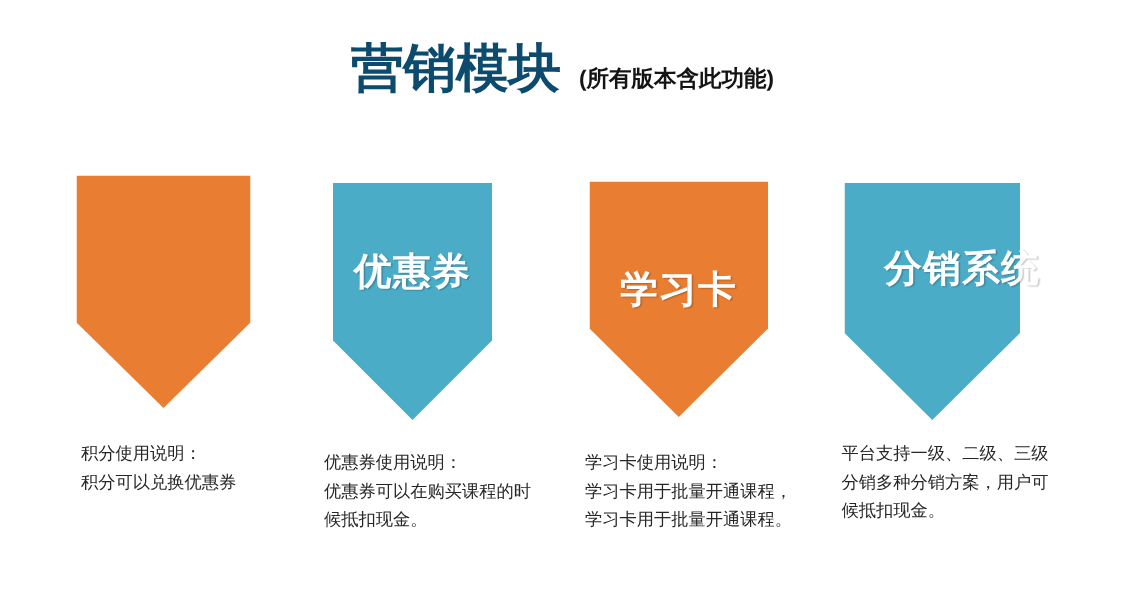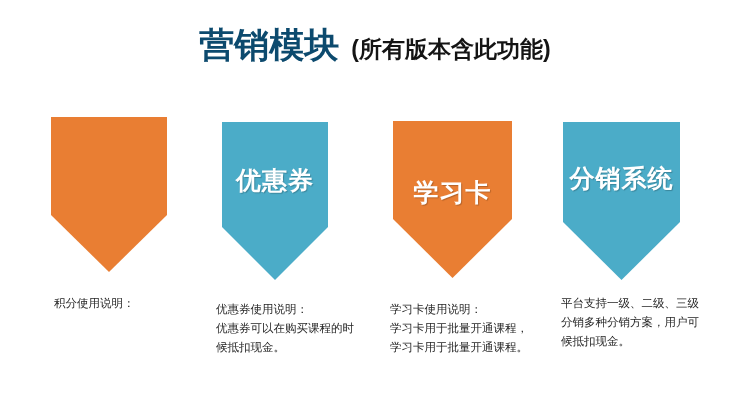--- a/index.html
+++ b/index.html
@@ -28,21 +28,21 @@
     white-space: nowrap;
   }
   .title-main {
     font-size: 35px;
     font-weight: bold;
     color: #0c4a6e;
     letter-spacing: 0px;
     vertical-align: baseline;
   }
   .title-sub {
-    font-size: 23px;
+    font-size: 15px;
     font-weight: bold;
     color: #141414;
     vertical-align: baseline;
     margin-left: 12px;
   }
 
   
   .banner {
     position: absolute;
     display: block;
@@ -99,27 +99,28 @@
       <div class="banner" style="left: 393px; top: 121px; width: 119px; height: 157px;">
         <svg class="banner-shape" width="119" height="157" viewBox="0 0 119 157">
           <polygon points="0,0 119,0 119,98 59.5,157 0,98" fill="#E97E33"></polygon>
         </svg>
         <div class="banner-label" style="top: 55px;">学习卡</div>
       </div>
       <div class="banner" style="left: 563px; top: 122px; width: 117px; height: 158px;">
         <svg class="banner-shape" width="117" height="158" viewBox="0 0 117 158">
           <polygon points="0,0 117,0 117,100 58.5,158 0,100" fill="#4BACC8"></polygon>
         </svg>
-        <div class="banner-label" style="top: 40px;">分销系统</div>
+        <div class="banner-label" style="top: 40px; margin-left: 20px;">分销系统</div>
       </div>
     </div>
 
   <div id="captions">
       <div class="caption" style="left: 54px; top: 294px;">
         <div>积分使用说明：</div>
+        <div>积分可以兑换优惠券</div>
       </div>
       <div class="caption" style="left: 216px; top: 300px;">
         <div>优惠券使用说明：</div>
         <div>优惠券可以在购买课程的时</div>
         <div>候抵扣现金。</div>
       </div>
       <div class="caption" style="left: 390px; top: 300px;">
         <div>学习卡使用说明：</div>
         <div>学习卡用于批量开通课程，</div>
         <div>学习卡用于批量开通课程。</div>

